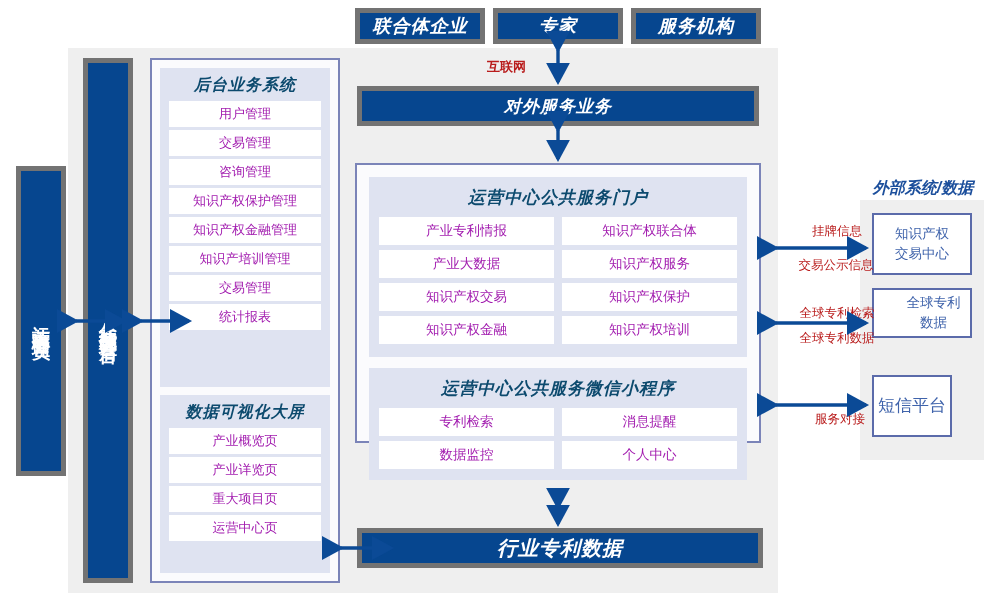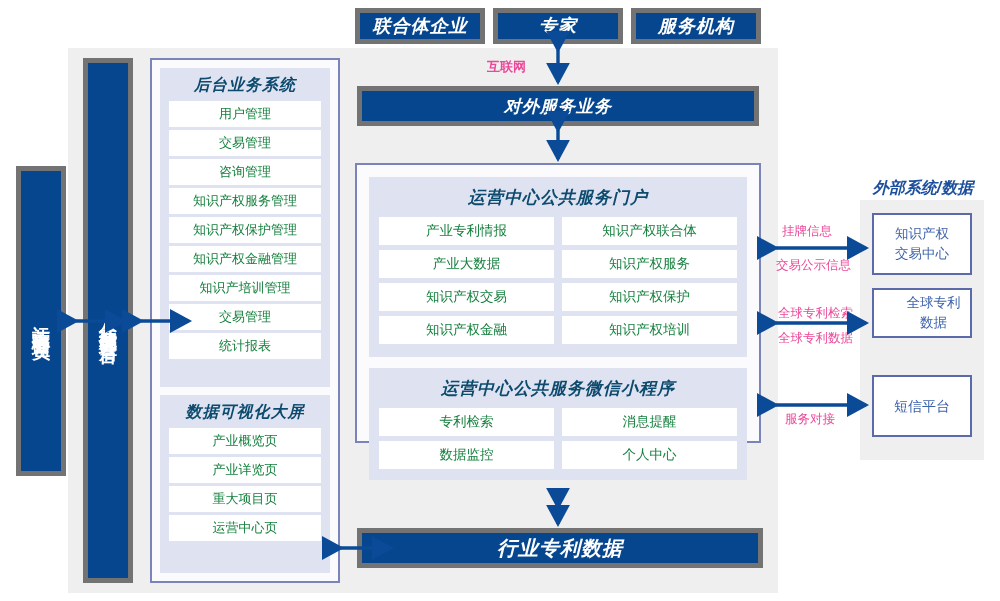--- a/index.html
+++ b/index.html
@@ -52,21 +52,21 @@
   }
   .lav-title {
     color: #0c4a6e;
     font-weight: bold;
     font-style: italic;
     text-align: center;
     letter-spacing: 1px;
   }
   .white-item {
     background: #ffffff;
-    color: #15803d;
+    color: #a21caf;
     display: flex;
     align-items: center;
     justify-content: center;
     box-sizing: border-box;
     text-align: center;
   }
   .white-box {
     position: absolute;
     background: #ffffff;
     border: 2px solid #5b6baa;
@@ -77,23 +77,23 @@
     text-align: center;
     line-height: 1.45;
     box-sizing: border-box;
   }
   .vert-text {
     writing-mode: vertical-rl;
     text-orientation: upright;
   }
   .label {
     position: absolute;
-    color: #ec4899;
+    color: #b91c1c;
     white-space: nowrap;
-    text-align: left;
+    text-align: center;
   }
 
   
   .arrows {
     position: absolute;
     left: 0; top: 0;
     width: 1000px; height: 601px;
     pointer-events: none;
   }
 
@@ -145,21 +145,21 @@
   #internet-label { left: 487px; top: 58px; font-size: 13px; font-weight: bold; }
 
   #ext-gray { left: 860px; top: 200px; width: 124px; height: 260px; }
   #ext-title {
     left: 864px; top: 178px; width: 118px;
     color: #1c4f9c; font-size: 16px; font-weight: bold; font-style: italic;
     text-align: center;
   }
   #ext-0 { left: 872px; top: 213px; width: 100px; height: 62px; font-size: 13.5px; }
   #ext-1 { left: 872px; top: 288px; width: 100px; height: 50px; font-size: 13.5px; padding-left: 23px; }
-  #ext-2 { left: 872px; top: 375px; width: 100px; height: 62px; font-size: 14px; }
+  #ext-2 { left: 872px; top: 375px; width: 80px; height: 62px; font-size: 17px; }
 
   .ext-lbl { font-size: 12.5px; width: 110px; }
   #lbl-r0a { left: 782px; top: 223px; }
   #lbl-r0b { left: 776px; top: 257px; width: 120px; }
   #lbl-r1a { left: 778px; top: 305px; width: 118px; }
   #lbl-r1b { left: 778px; top: 330px; width: 118px; }
   #lbl-r2  { left: 785px; top: 411px; }
 </style>
 </head>
 <body>
@@ -187,21 +187,20 @@
     <span class="vert-text">公共功能及管理后台</span>
   </div>
 
   <div class="outline-panel" id="left-group">
 
     <div class="lav-panel" id="backoffice-panel">
       <div class="lav-title">后台业务系统</div>
       <div class="white-item">用户管理</div>
       <div class="white-item">交易管理</div>
       <div class="white-item">咨询管理</div>
-      <div class="white-item">知识产权服务管理</div>
       <div class="white-item">知识产权保护管理</div>
       <div class="white-item">知识产权金融管理</div>
       <div class="white-item">知识产培训管理</div>
       <div class="white-item">交易管理</div>
       <div class="white-item">统计报表</div>
     </div>
 
     <div class="lav-panel" id="bigscreen-panel">
       <div class="lav-title">数据可视化大屏</div>
       <div class="white-item">产业概览页</div>

